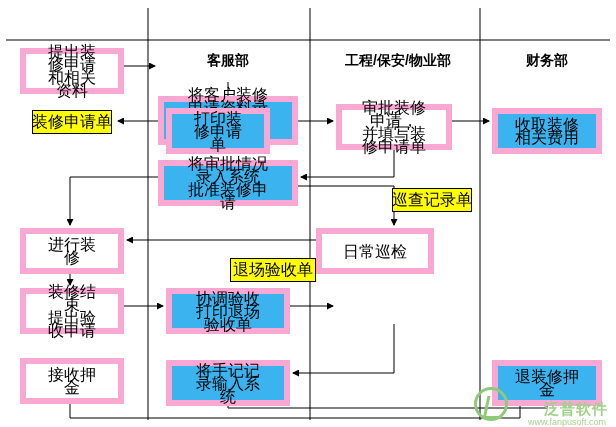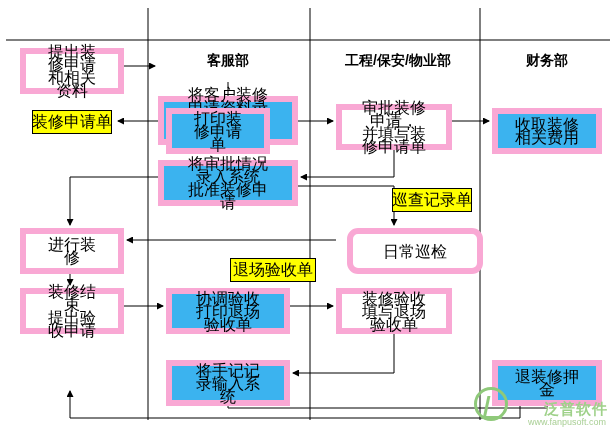--- a/index.html
+++ b/index.html
@@ -153,27 +153,26 @@
 和相关资料</div>
   <div class="node blue" style="left:158px; top:48px;  width:140px; height:49px;margin-top:48px;">将客户装修申请资料录入
 系统，并添加应收费用</div>
   <div class="node blue" style="left:166px; top:108px; width:104px; height:26px;">打印装修申请单</div>
   <div class="node" style="left:336px; top:104px; width:116px; height:36px;">审批装修申请，
 并填写装修申请单</div>
   <div class="node blue" style="left:492px; top:108px; width:110px; height:31px;">收取装修相关费用</div>
   <div class="node blue" style="left:158px; top:160px; width:140px; height:34px;">将审批情况录入系统
 批准装修申请</div>
   <div class="node" style="left:20px;  top:228px; width:104px; height:24px;">进行装修</div>
-  <div class="node" style="left:347px; top:228px; width:136px; height:24px;border-radius:11px;">日常巡检</div>
+  <div class="node" style="left:316px; top:228px; width:118px; height:24px;">日常巡检</div>
   <div class="node" style="left:20px;  top:288px; width:104px; height:36px;">装修结束
 提出验收申请</div>
   <div class="node blue" style="left:166px; top:288px; width:124px; height:36px;">协调验收
 打印退场验收单</div>
-  <div class="node" style="left:336px; top:288px; width:116px; height:36px;">装修验收
-填写退场验收单</div>
+  <div class="node" style="left:20px;  top:358px; width:104px; height:30px;">接收押金</div>
   <div class="node blue" style="left:166px; top:360px; width:124px; height:26px;">将手记记录输入系统</div>
   <div class="node blue" style="left:492px; top:360px; width:110px; height:26px;">退装修押金</div>
 
   <div class="tag" style="left:32px;  top:110px; width:80px; height:24px;">装修申请单</div>
   <div class="tag" style="left:392px; top:188px; width:80px; height:24px;">巡查记录单</div>
   <div class="tag" style="left:230px; top:258px; width:86px; height:24px;">退场验收单</div>
 
   <div class="wm">
     <div class="wm-circle"></div>
     <div class="wm-text">泛普软件</div>

